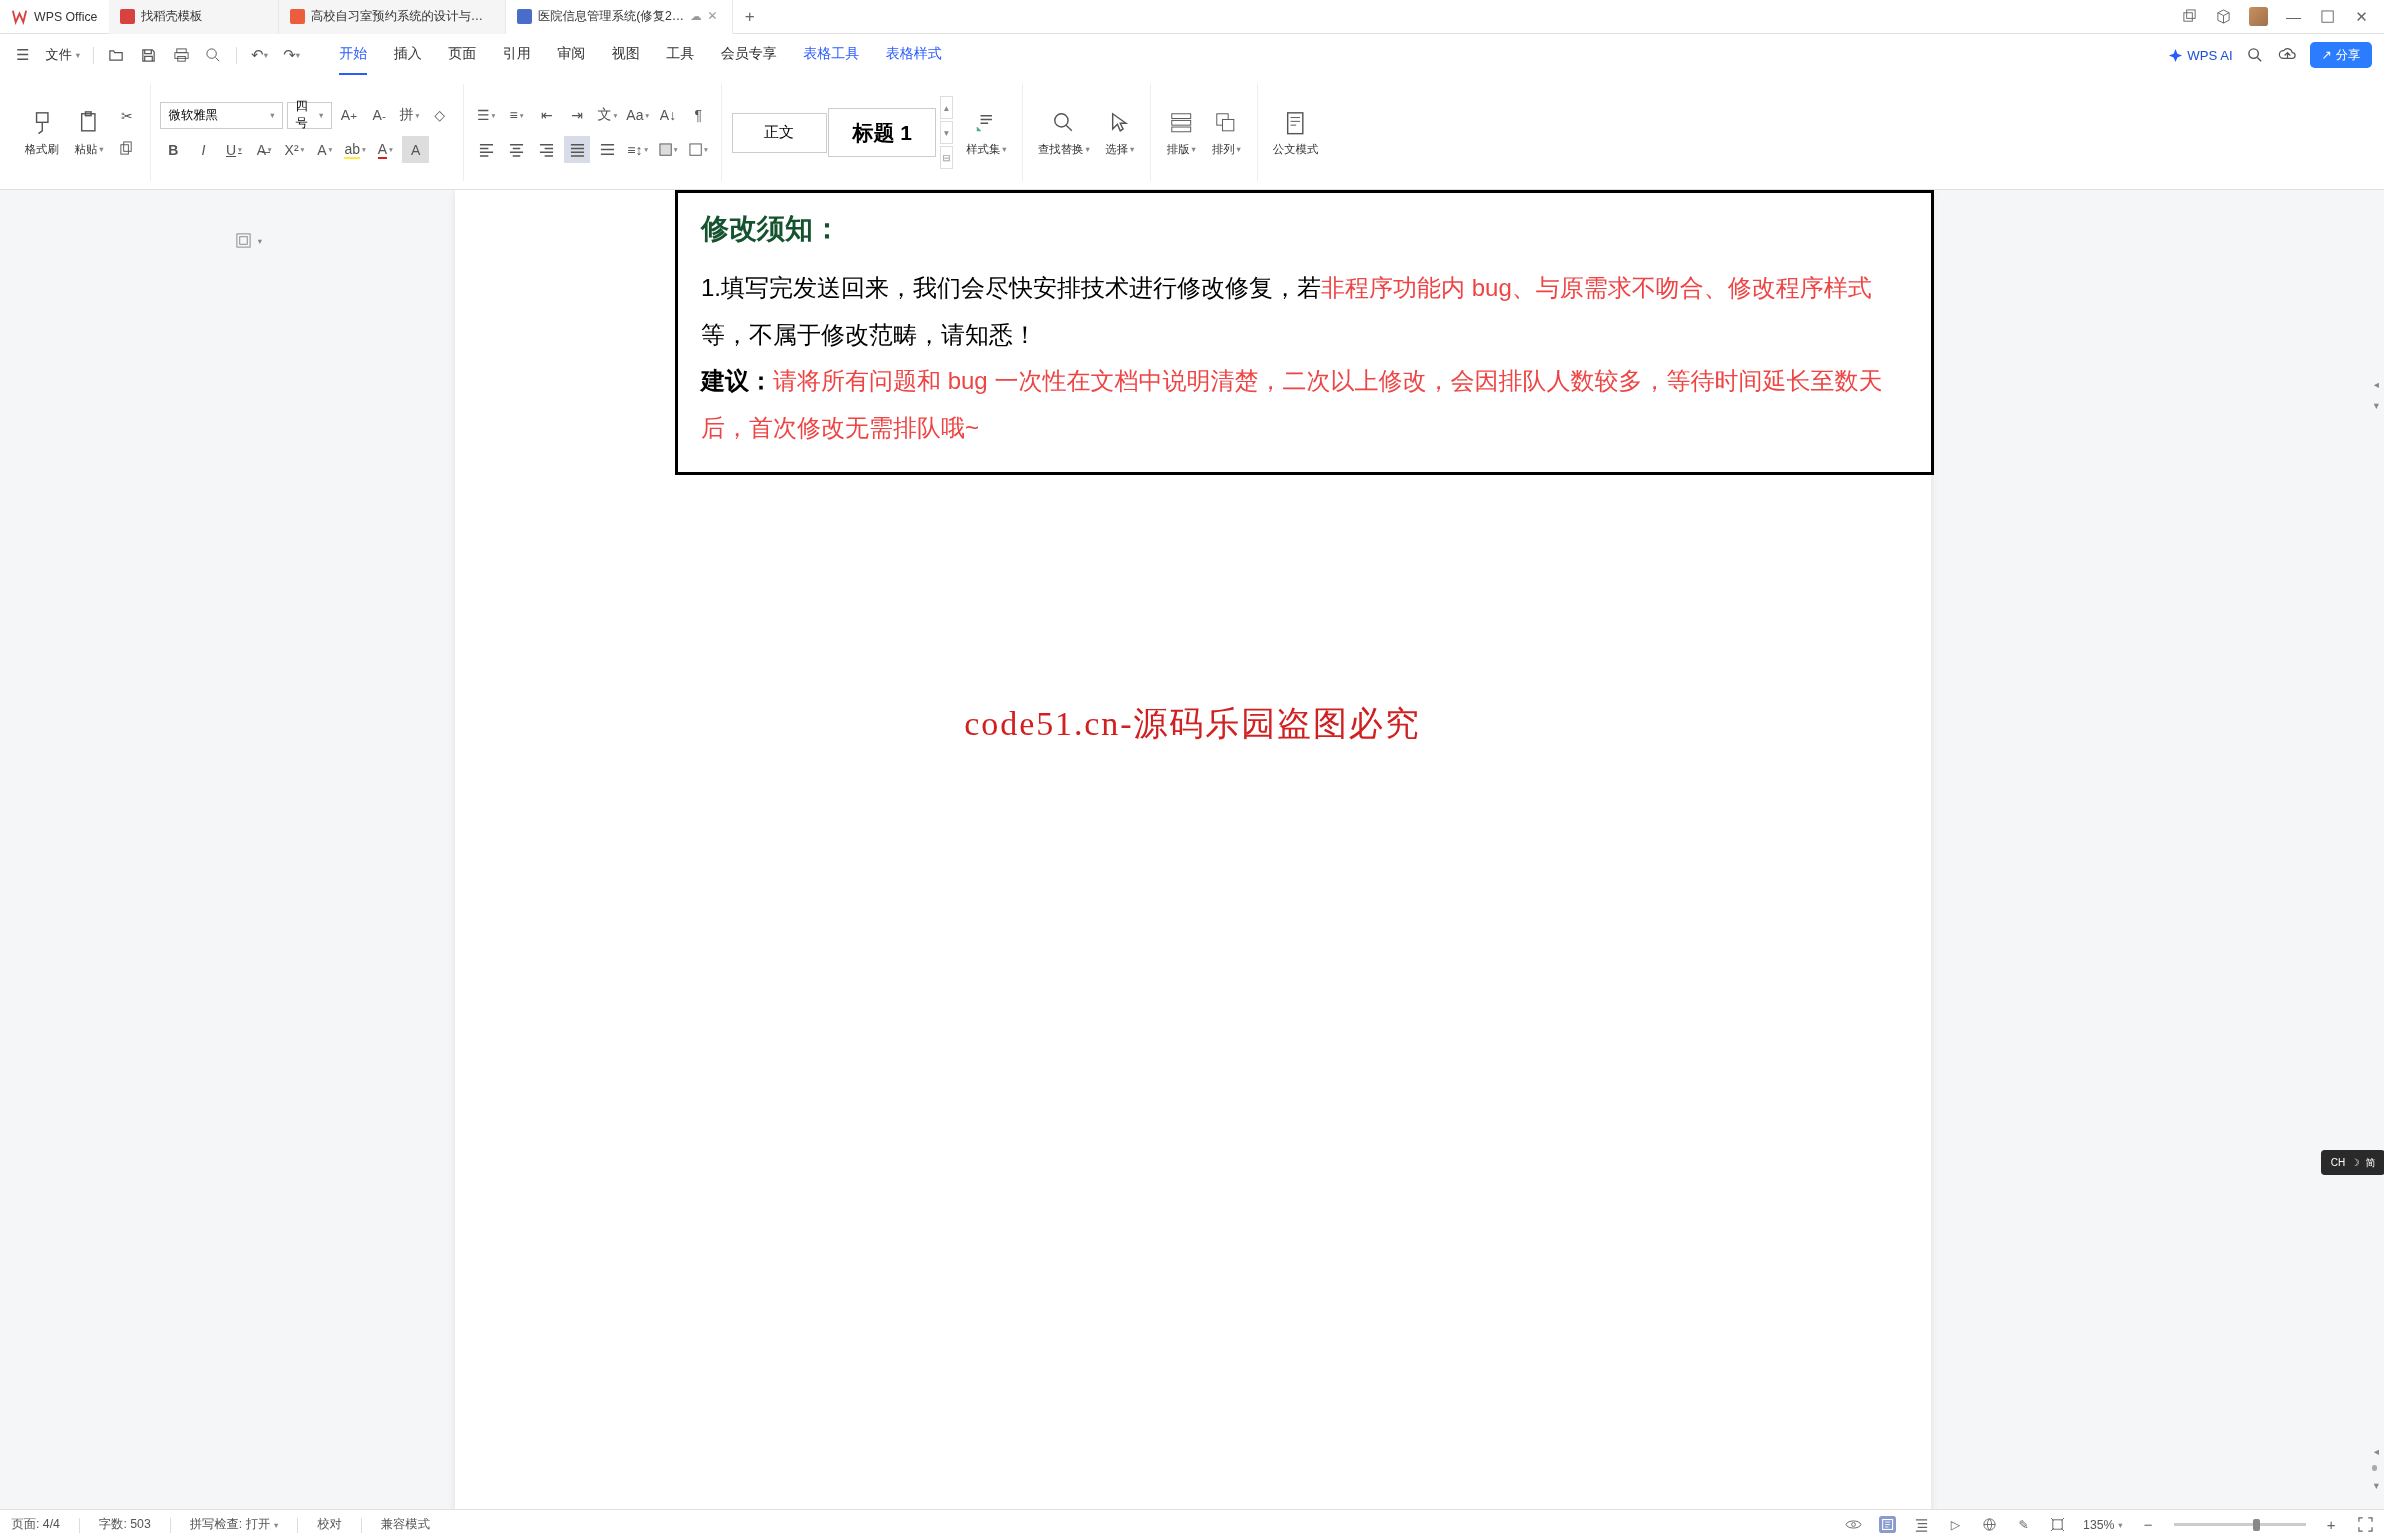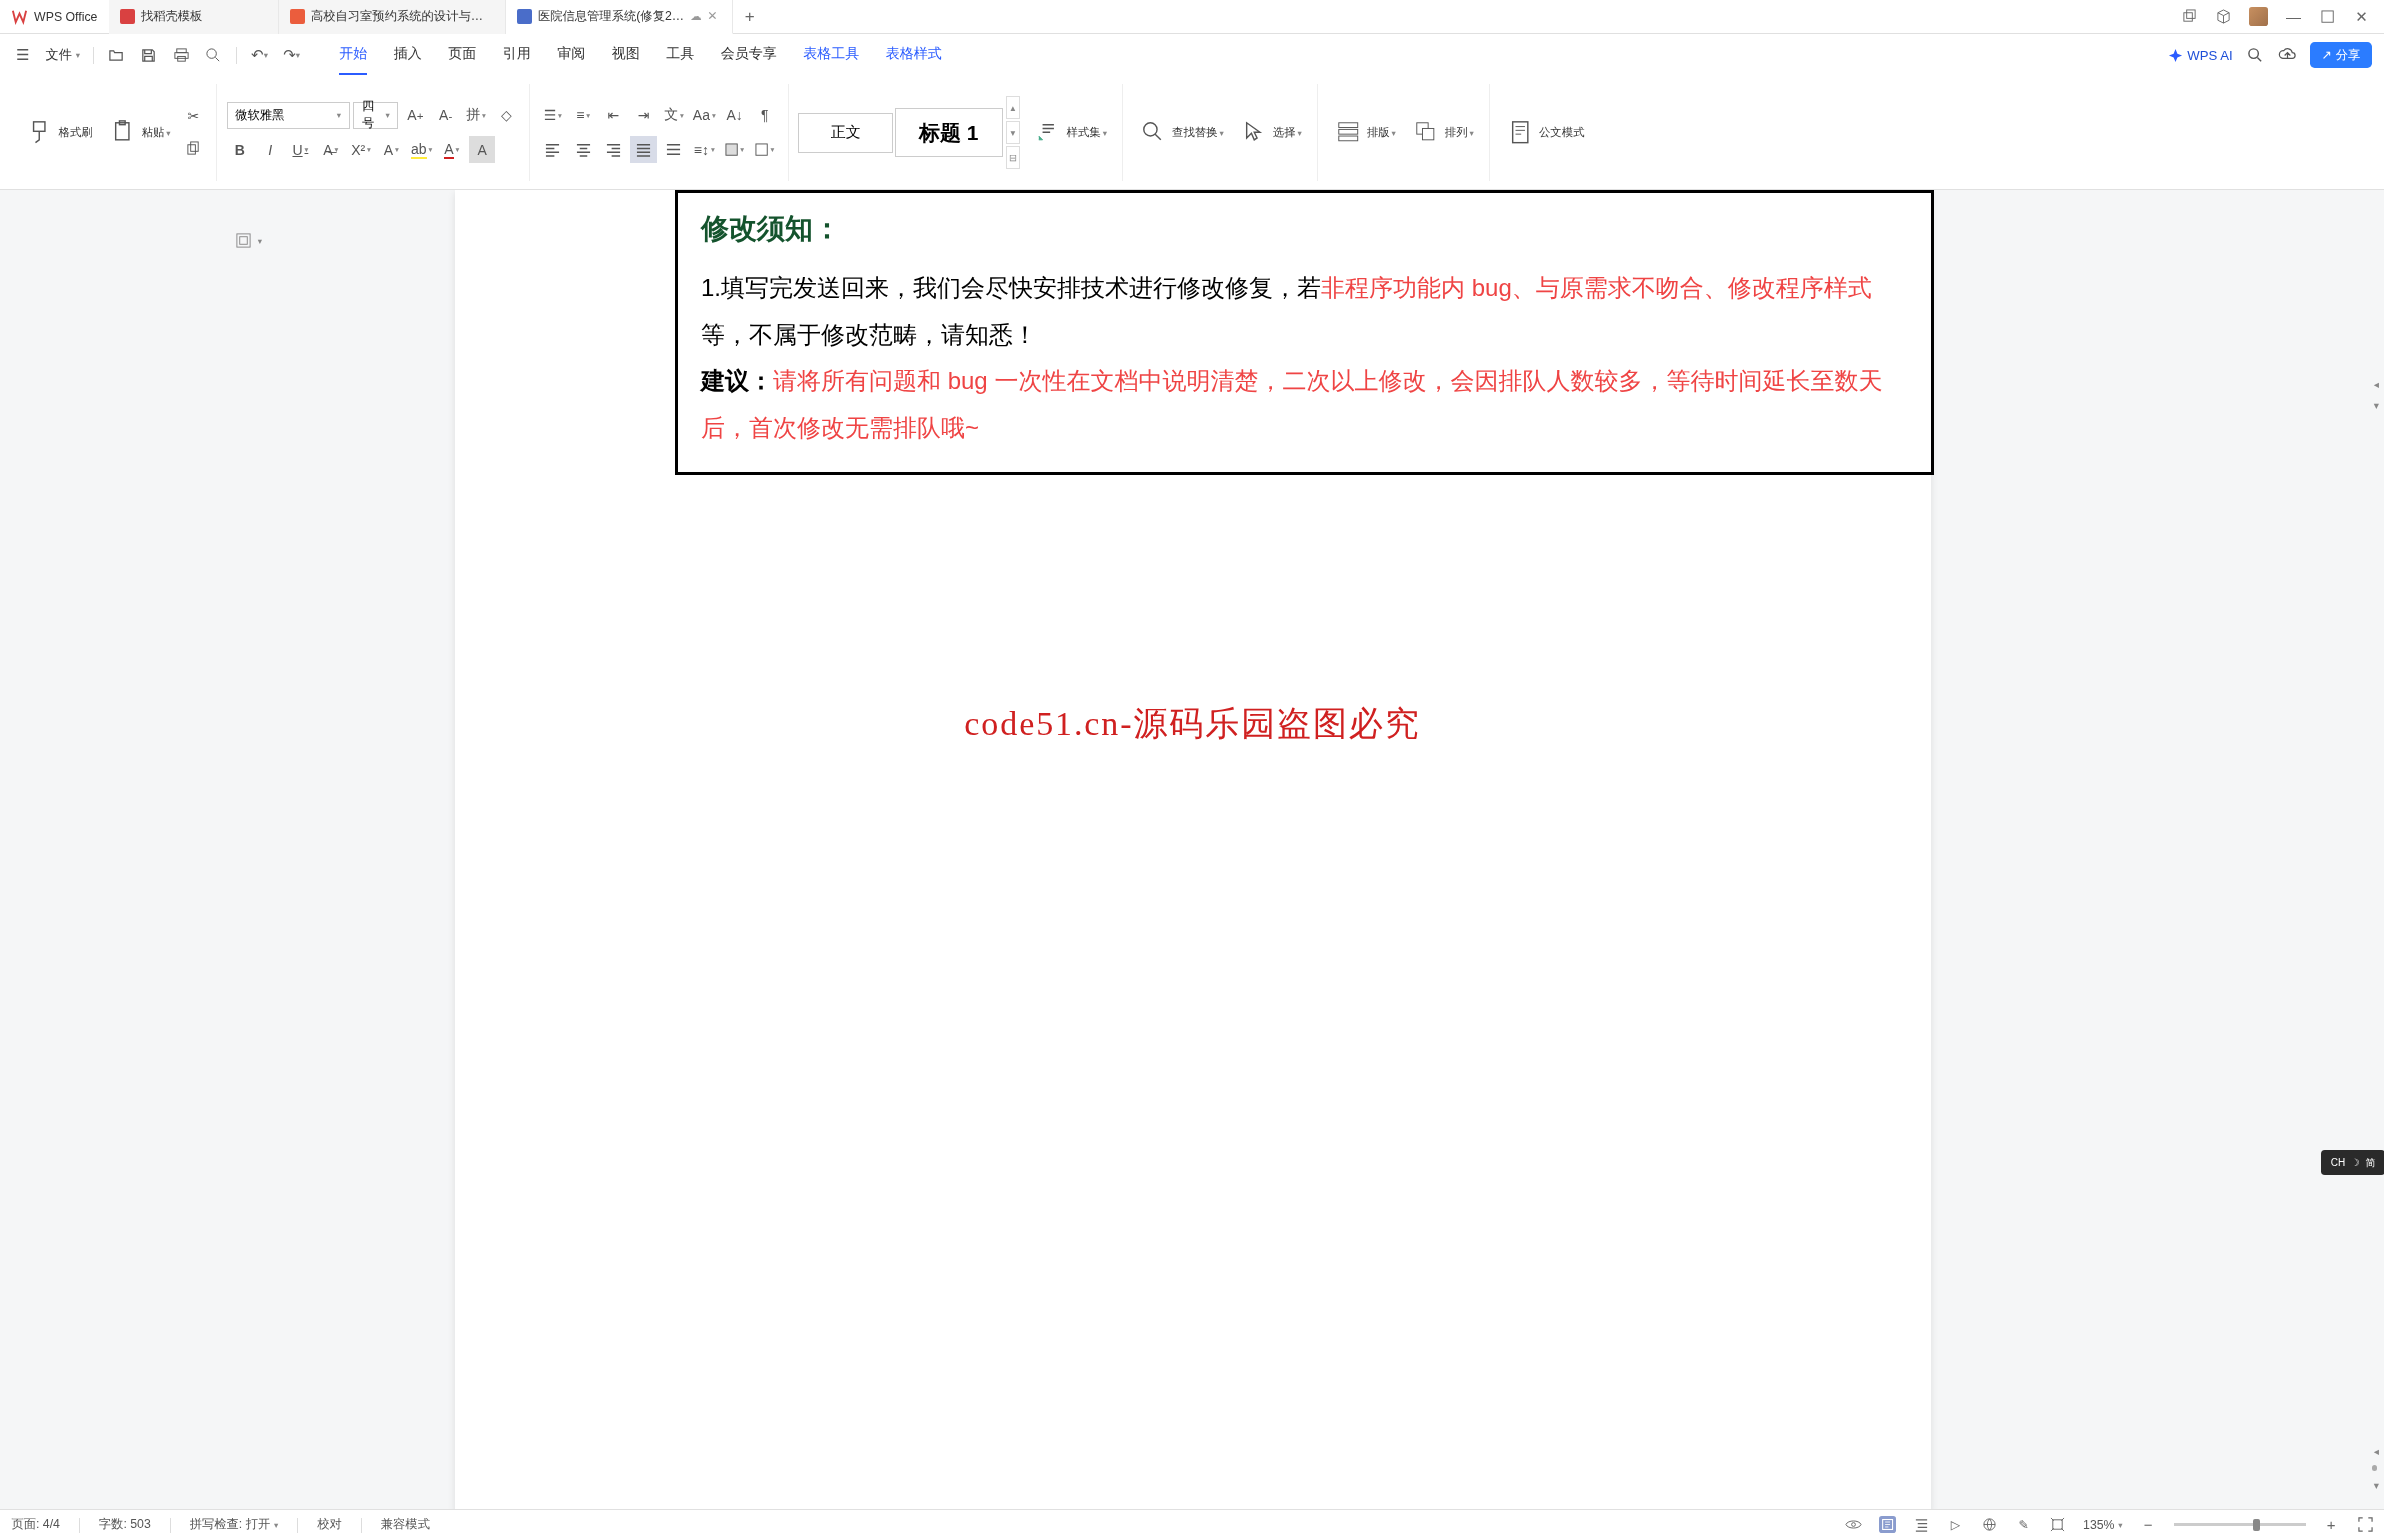--- a/index.html
+++ b/index.html
@@ -34,21 +34,21 @@
 .menu-tab.active { color: #2b5cff; border-bottom: 2.4px solid #2b5cff; }
 .menu-tab.blue { color: #2b5cff; }
 .menubar-right { display: flex; align-items: center; gap: 13.2px; padding-right: 9.5px; }
 .wps-ai { display: flex; align-items: center; gap: 4.7px; font-size: 13.2px; color: #1d4ed8; cursor: pointer; }
 .wps-ai-icon { width:15px; height:15px; }
 .share-btn { background: #2b7cff; color: #fff; border-radius: 4.7px; padding: 4.7px 11.4px; font-size: 12.3px; display: flex; align-items: center; gap: 3.8px; cursor: pointer; }
 
 .ribbon { height: 114px; background: #fff; display: flex; padding: 7.6px 9.5px; gap: 0; border-bottom: 0.9px solid #e0e0e0; }
 .ribbon-group { display: flex; flex-direction: column; align-items: center; justify-content: center; padding: 0 9.5px; border-right: 0.9px solid #eee; gap: 3.8px; }
 .ribbon-group.noborder { border-right: none; }
-.big-btn { display: flex; flex-direction: row; align-items: center; gap: 3.8px; font-size: 11.4px; color: #333; cursor: pointer; padding: 3.8px 5.7px; }
+.big-btn { display: flex; flex-direction: column; align-items: center; gap: 3.8px; font-size: 11.4px; color: #333; cursor: pointer; padding: 3.8px 5.7px; }
 .big-btn-icon { width: 30px; height: 30px; display: flex; align-items: center; justify-content: center; }
 .big-btn-label { display: flex; align-items: center; gap: 1.9px; }
 .ribbon-row { display: flex; align-items: center; gap: 3.8px; }
 .ribbon-col { display: flex; flex-direction: column; gap: 5.7px; justify-content: center; }
 .font-group { display: flex; flex-direction: column; gap: 7.6px; padding: 0 9.5px; border-right: 0.9px solid #eee; justify-content: center; }
 .font-select { border: 0.9px solid #ccc; padding: 2.8px 7.6px; font-size: 12.3px; display: flex; align-items: center; gap: 7.6px; height: 26.5px; cursor: pointer; background:#fff; }
 .font-name { width: 123px; }
 .font-size { width: 45px; }
 .fmt-btn { width: 26.5px; height: 26.5px; display: flex; align-items: center; justify-content: center; color: #555; cursor: pointer; font-size: 14px; }
 .fmt-btn.dropdown::after { content: "▾"; font-size: 7.6px; margin-left: 1.9px; color: #888; }

